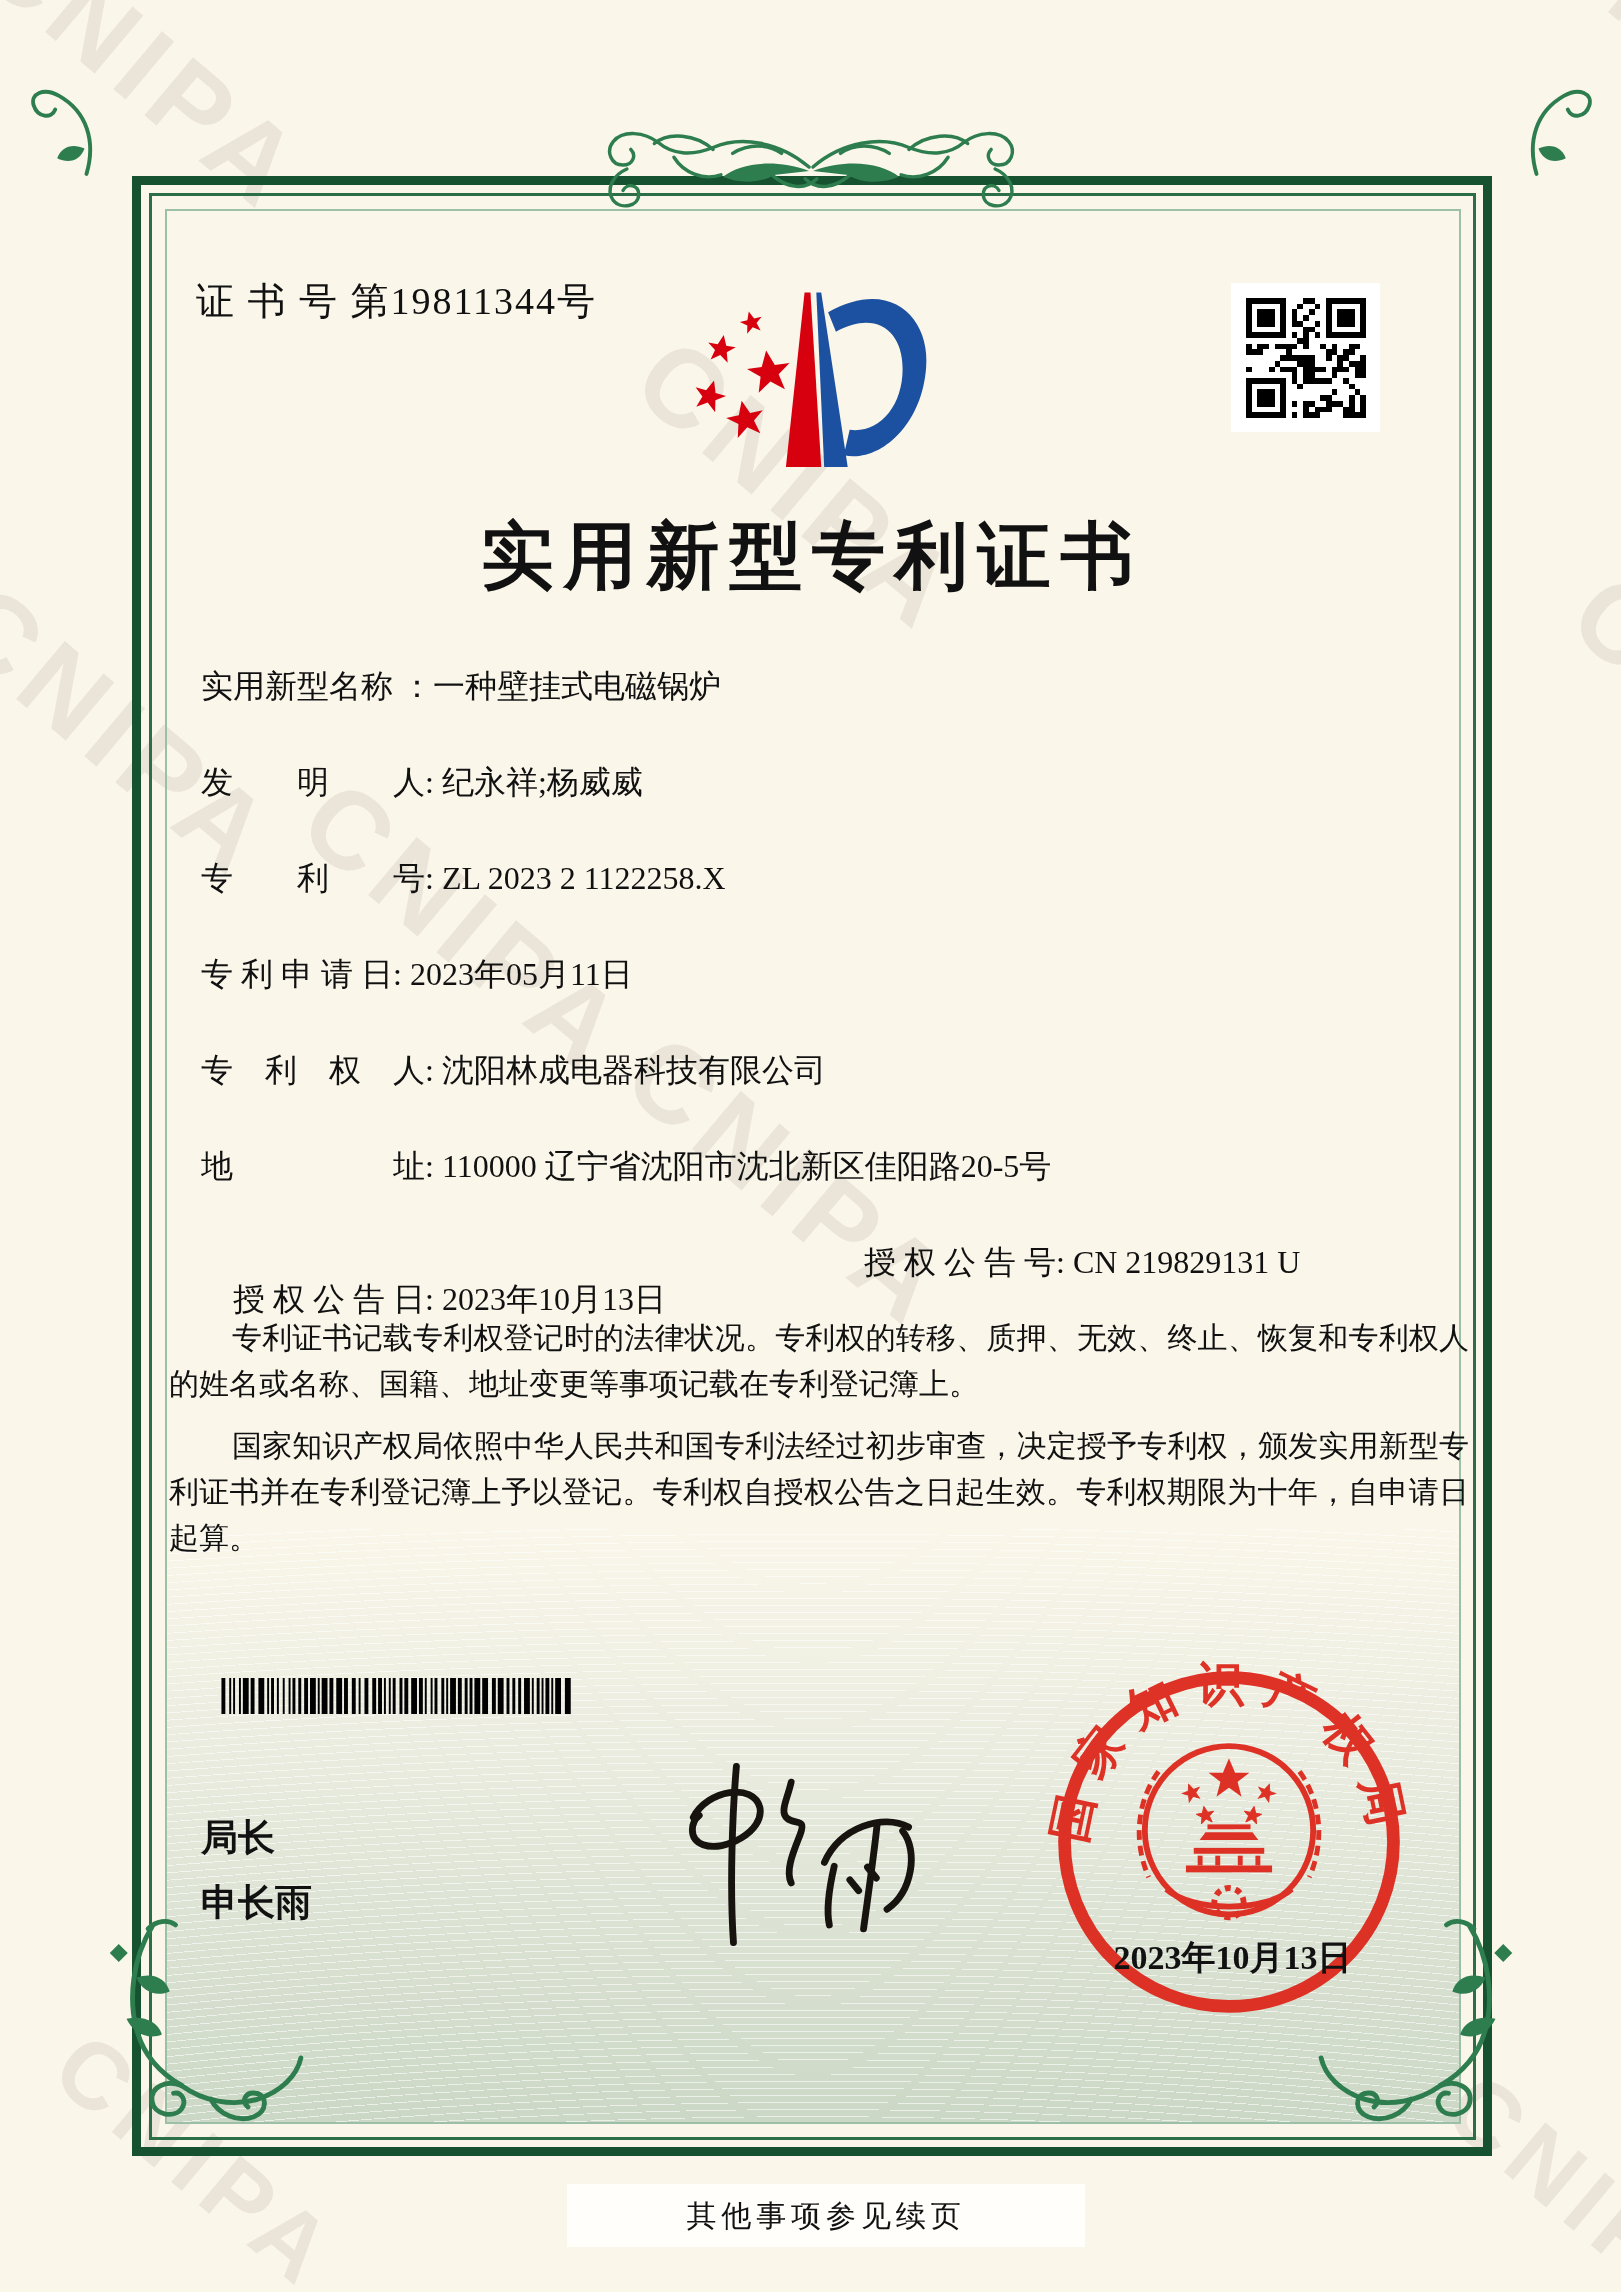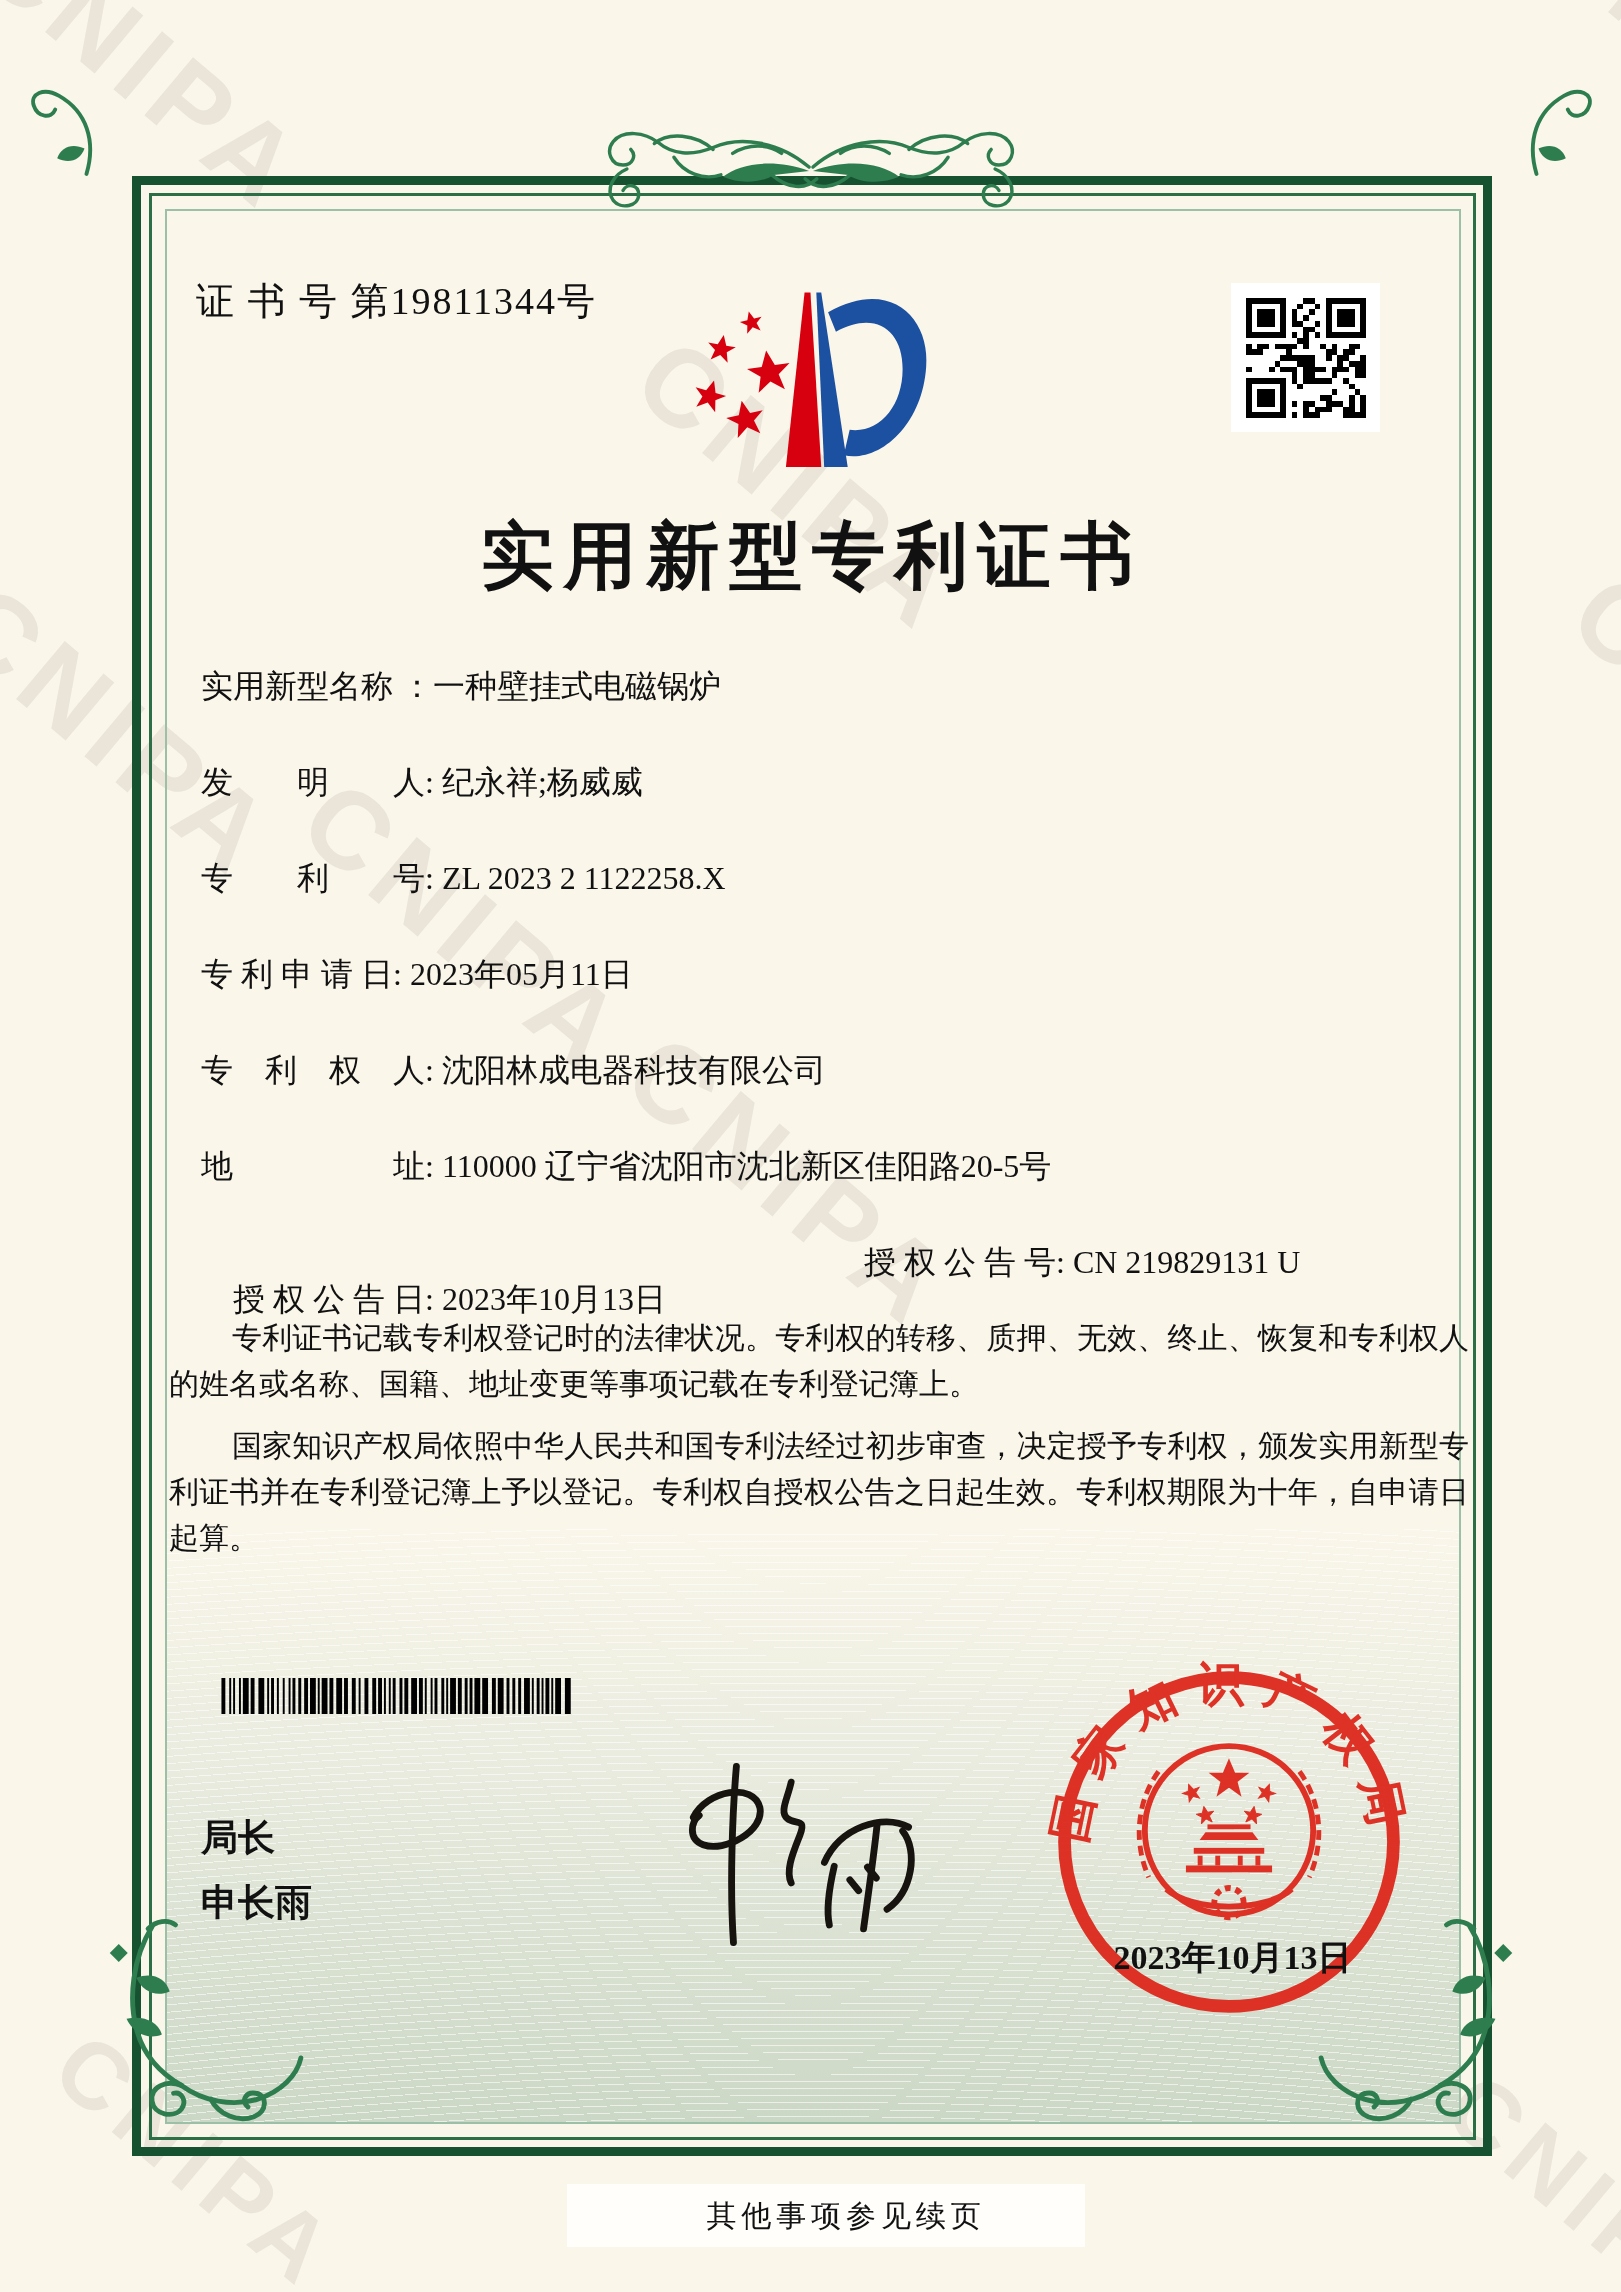--- a/index.html
+++ b/index.html
@@ -41,21 +41,21 @@
   
   .barcode{left:220px;top:1678px;z-index:5;}
   .officer-title,.officer-name{left:201px;font-family:"Liberation Sans","DejaVu Sans",sans-serif;
          font-weight:bold;font-size:37px;z-index:5;text-align:right;}
   .officer-title{top:1813px;} .officer-name{top:1878px;}
   .signature{left:642px;top:1743px;z-index:6;}
   .seal{left:1043px;top:1656px;z-index:7;}
   .seal-date{left:1063px;top:1935px;width:339px;text-align:center;font-size:34px;font-weight:bold;z-index:8;}
   .footer-page{left:132px;top:2090px;width:1294px;text-align:center;font-size:26.5px;z-index:5;}
   .bottom-note-box{left:567px;top:2184px;width:518px;height:63px;background:#fffefb;z-index:5;}
-  .bottom-note{width:518px;line-height:63px;text-align:center;font-size:30px;letter-spacing:4.9px;padding-left:20px;}
+  .bottom-note{width:518px;line-height:63px;text-align:center;font-size:30px;letter-spacing:4.9px;}
   .orn{position:absolute;z-index:4;pointer-events:none;}
 </style>
 </head>
 <body>
 
 <div class="page">
 
   <span class="wm wm1">CNIPA</span>
   <span class="wm wm2">CNIPA</span>
   <span class="wm wm3">CNIPA</span>

